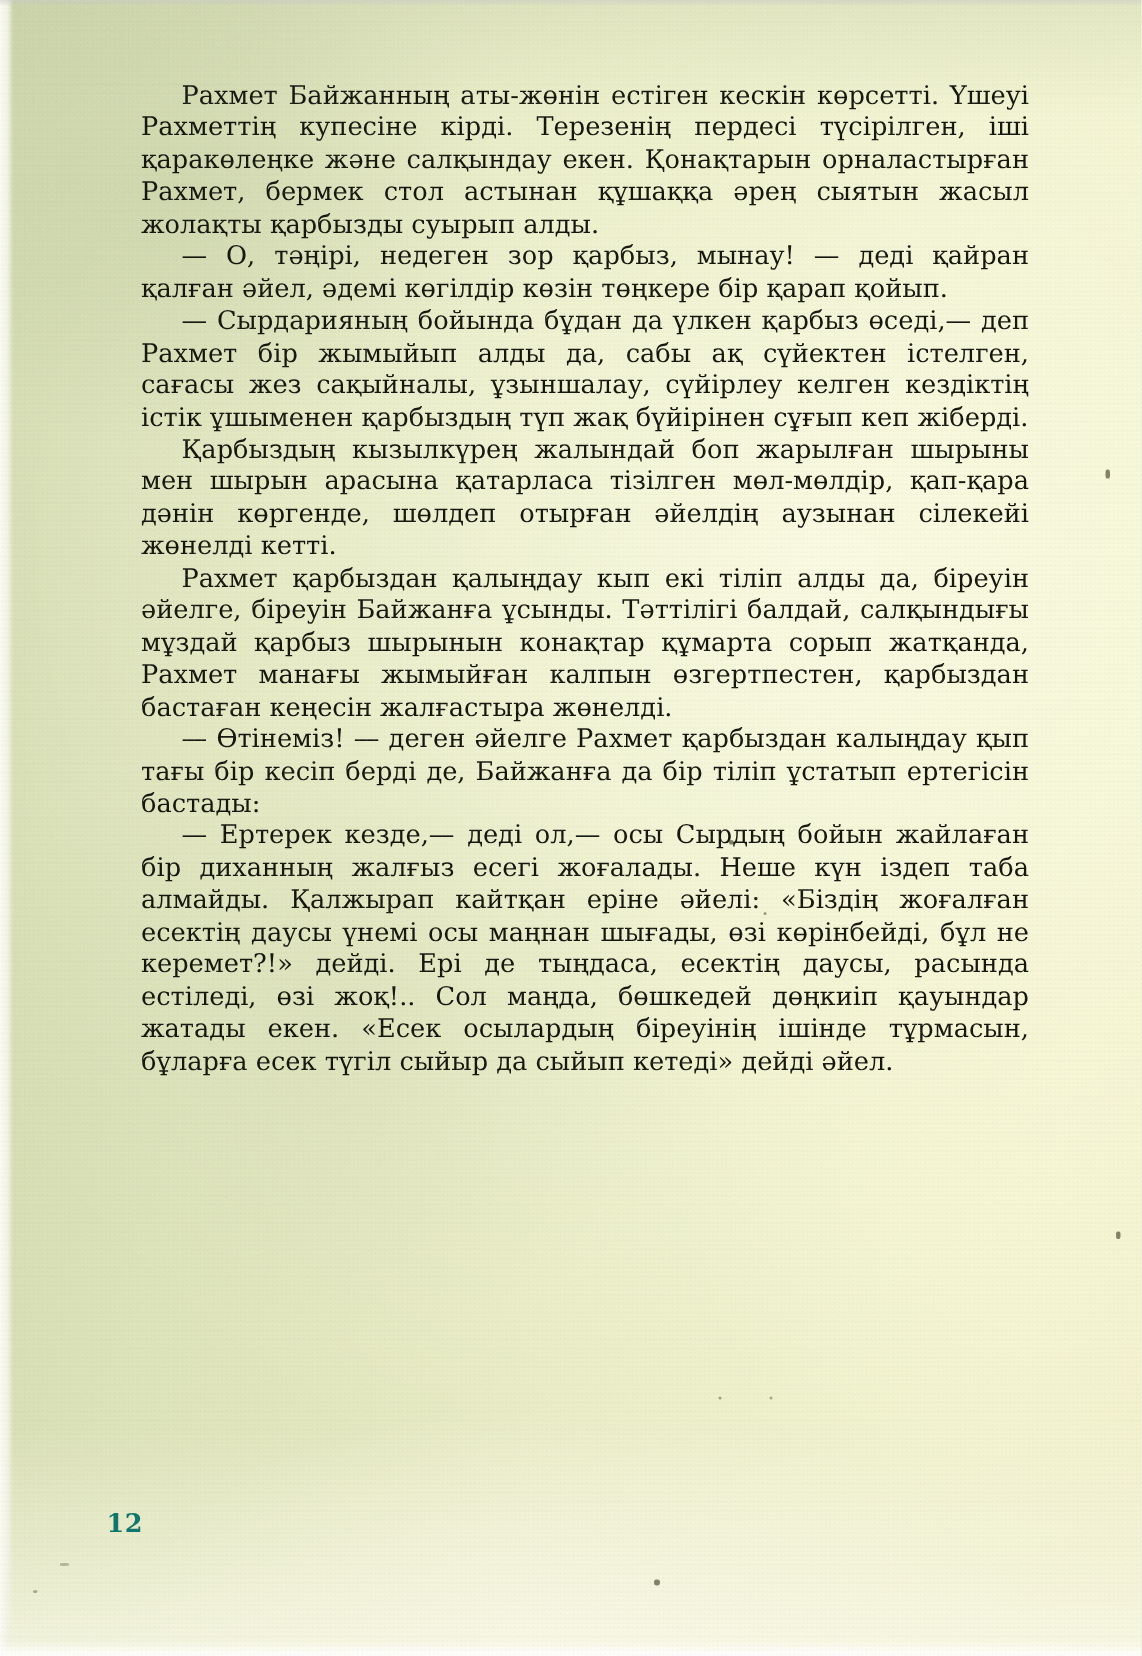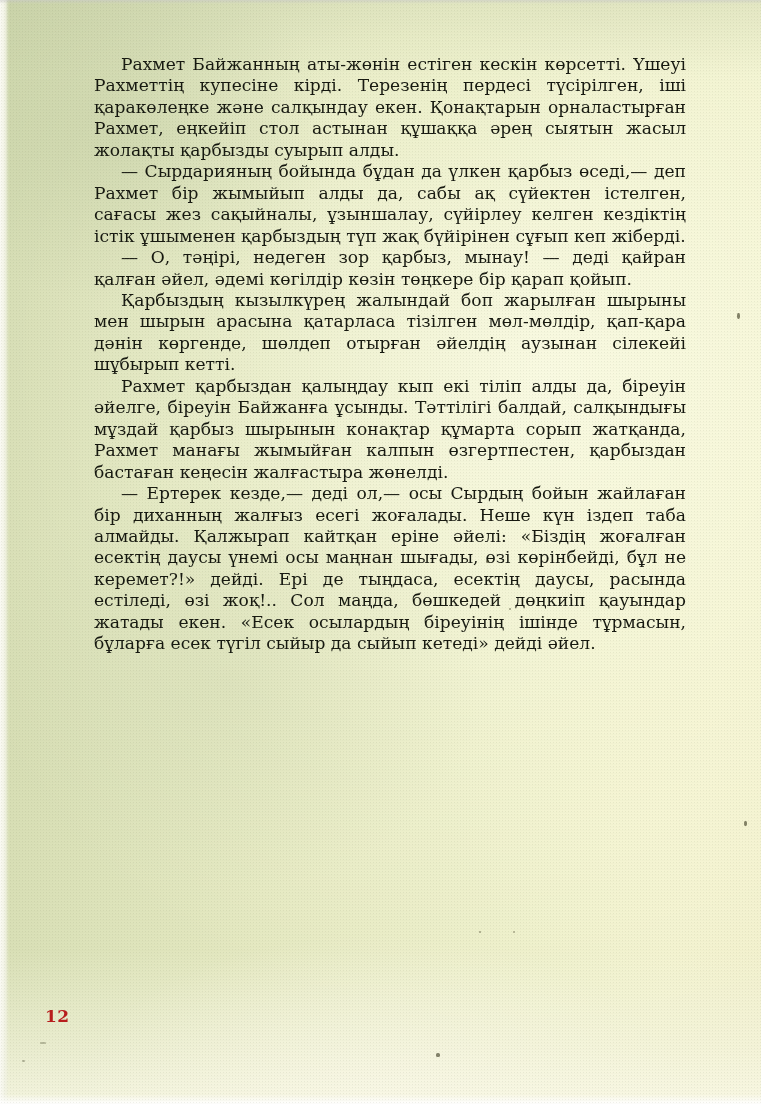--- a/index.html
+++ b/index.html
@@ -113,26 +113,26 @@
     background-image:
       radial-gradient(rgba(90,100,70,0.55) 0.5px, rgba(0,0,0,0) 0.6px),
       radial-gradient(rgba(255,255,240,0.5) 0.5px, rgba(0,0,0,0) 0.6px);
     background-size: 3px 3px, 5px 5px;
     background-position: 0 0, 2px 1px;
   }
 
   
   .folio {
     position: absolute;
-    left: 45px;
+    left: 71px;
     top: 1006px;
     font-family: "DejaVu Serif", "Liberation Serif", serif;
     font-weight: bold;
     font-size: 17px;
-    color: #b91c1c;
+    color: #0f766e;
     letter-spacing: .3px;
   }
 
   
   .speck { position: absolute; background: #3b3a22; border-radius: 50%; opacity: .62; }
   .speck.s1 { left: 737px; top: 313px; width: 3px;  height: 6px; border-radius: 40%; }
   .speck.s2 { left: 744px; top: 821px; width: 3px;  height: 5px; border-radius: 40%; }
   .speck.s3 { left: 486px; top: 560px; width: 2.5px;height: 2.5px; }
   .speck.s4 { left: 509px; top: 608px; width: 2px;  height: 2px; opacity:.5; }
   .speck.s5 { left: 479px; top: 931px; width: 2px;  height: 2px; opacity:.45; }
@@ -148,25 +148,26 @@
 
   <div class="paper-base"></div>
   <div class="paper-vert"></div>
   <div class="paper-blotch"></div>
 
   <div class="scan-gutter-left"></div>
   <div class="scan-edge-top"></div>
   <div class="scan-edge-bottom"></div>
 
   <div class="textblock">
-    <p>Рахмет Байжанның аты-жөнін естіген кескін көрсетті. Үшеуі Рахметтің купесіне кірді. Терезенің пердесі түсірілген, іші қаракөлеңке және салқындау екен. Қонақтарын орналастырған Рахмет, еңкейіп стол астынан құшаққа әрең сыятын жасыл жолақты қарбызды суырып алды.</p>
+    <p>Рахмет Байжанның аты-жөнін естіген кескін көрсетті. Үшеуі Рахметтің купесіне кірді. Терезенің пердесі түсірілген, іші қаракөлеңке және салқындау екен. Қонақтарын орналастырған Рахмет, бермек стол астынан құшаққа әрең сыятын жасыл жолақты қарбызды суырып алды.</p>
+    <p>— О, тәңірі, недеген зор қарбыз, мынау! — деді қайран қалған әйел, әдемі көгілдір көзін төңкере бір қарап қойып.</p>
     <p>— Сырдарияның бойында бұдан да үлкен қарбыз өседі,— деп Рахмет бір жымыйып алды да, сабы ақ сүйектен істелген, сағасы жез сақыйналы, ұзыншалау, сүйірлеу келген кездіктің істік ұшыменен қарбыздың түп жақ бүйірінен сұғып кеп жіберді.</p>
-    <p>— О, тәңірі, недеген зор қарбыз, мынау! — деді қайран қалған әйел, әдемі көгілдір көзін төңкере бір қарап қойып.</p>
-    <p>Қарбыздың кызылкүрең жалындай боп жарылған шырыны мен шырын арасына қатарласа тізілген мөл-мөлдір, қап-қара дәнін көргенде, шөлдеп отырған әйелдің аузынан сілекейі шұбырып кетті.</p>
+    <p>Қарбыздың кызылкүрең жалындай боп жарылған шырыны мен шырын арасына қатарласа тізілген мөл-мөлдір, қап-қара дәнін көргенде, шөлдеп отырған әйелдің аузынан сілекейі жөнелді кетті.</p>
     <p>Рахмет қарбыздан қалыңдау кып екі тіліп алды да, біреуін әйелге, біреуін Байжанға ұсынды. Тәттілігі балдай, салқындығы мұздай қарбыз шырынын конақтар құмарта сорып жатқанда, Рахмет манағы жымыйған калпын өзгертпестен, қарбыздан бастаған кеңесін жалғастыра жөнелді.</p>
+    <p>— Өтінеміз! — деген әйелге Рахмет қарбыздан калыңдау қып тағы бір кесіп берді де, Байжанға да бір тіліп ұстатып ертегісін бастады:</p>
     <p>— Ертерек кезде,— деді ол,— осы Сырдың бойын жайлаған бір диханның жалғыз есегі жоғалады. Неше күн іздеп таба алмайды. Қалжырап кайтқан еріне әйелі: «Біздің жоғалған есектің даусы үнемі осы маңнан шығады, өзі көрінбейді, бұл не керемет?!» дейді. Ері де тыңдаса, есектің даусы, расында естіледі, өзі жоқ!.. Сол маңда, бөшкедей дөңкиіп қауындар жатады екен. «Есек осылардың біреуінің ішінде тұрмасын, бұларға есек түгіл сыйыр да сыйып кетеді» дейді әйел.</p>
   </div>
 
   <div class="folio">12</div>
 
   <div class="speck s1"></div>
   <div class="speck s2"></div>
   <div class="speck s3"></div>
   <div class="speck s4"></div>
   <div class="speck s5"></div>

